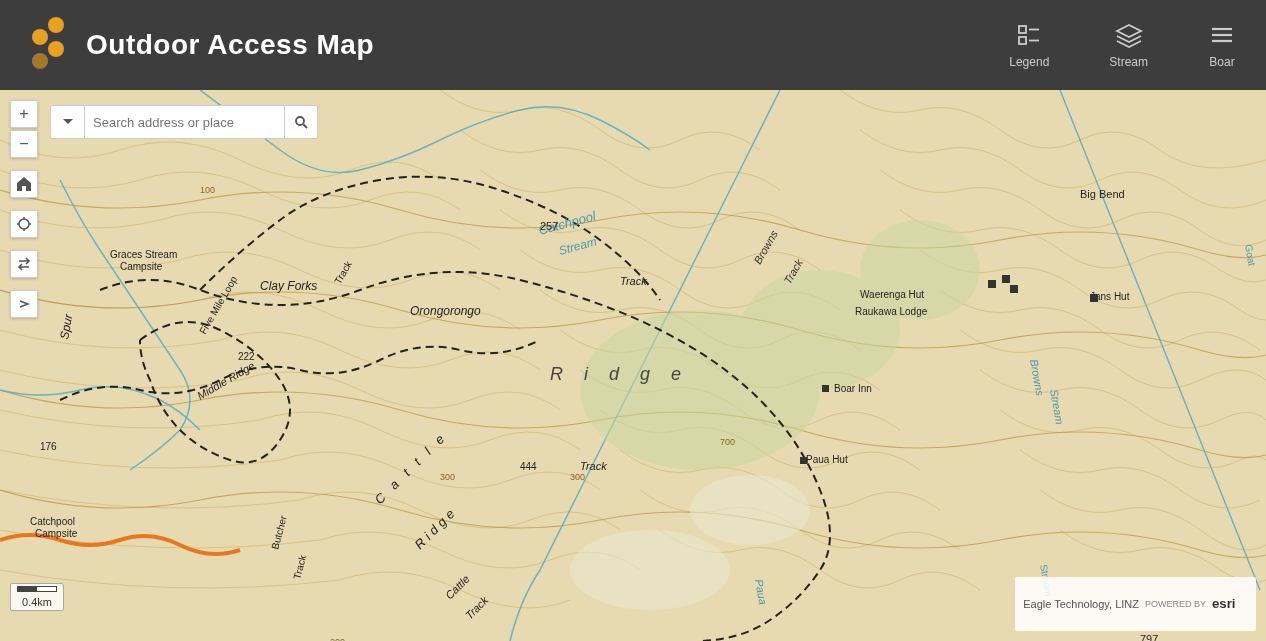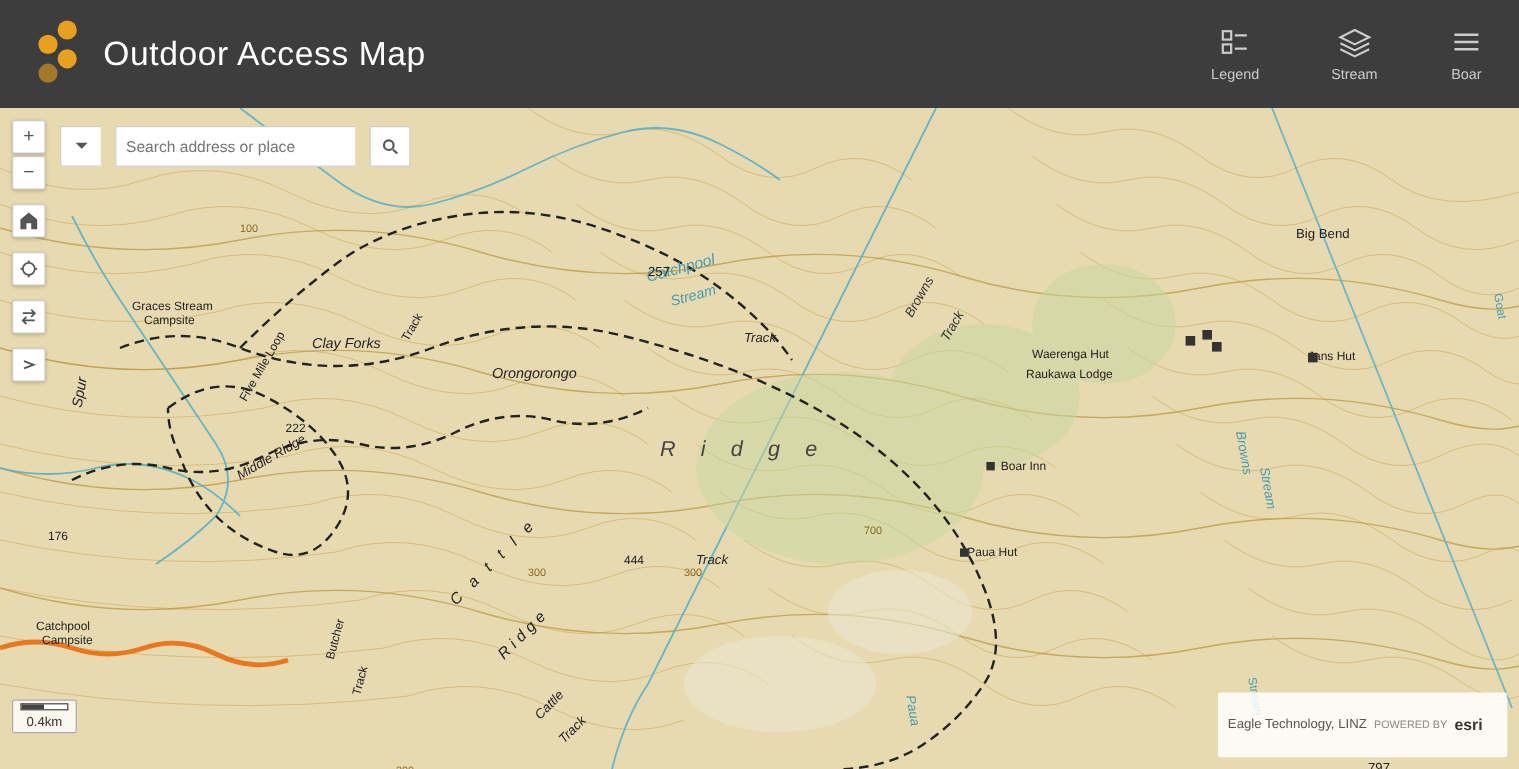--- a/index.html
+++ b/index.html
@@ -21,21 +21,21 @@
       padding: 0 20px;
       gap: 14px;
     }
     #logo-icon {
       width: 52px;
       height: 60px;
     }
     #app-title {
       color: #ffffff;
       font-size: 28px;
-      font-weight: 400;
+      font-weight: 700;
       letter-spacing: 0.5px;
       white-space: nowrap;
     }
     #nav-right {
       margin-left: auto;
       display: flex;
       align-items: stretch;
       height: 100%;
     }
     .nav-btn {
@@ -64,21 +64,21 @@
       background: #e8dfc0;
     }
 
     
     #search-bar {
       position: absolute;
       top: 15px;
       left: 50px;
       display: flex;
       align-items: center;
-      gap: 12px;
+      gap: 0;
       z-index: 50;
     }
     #search-dropdown-btn {
       background: #fff;
       border: 1px solid #ccc;
       border-right: none;
       height: 34px;
       width: 34px;
       display: flex;
       align-items: center;

